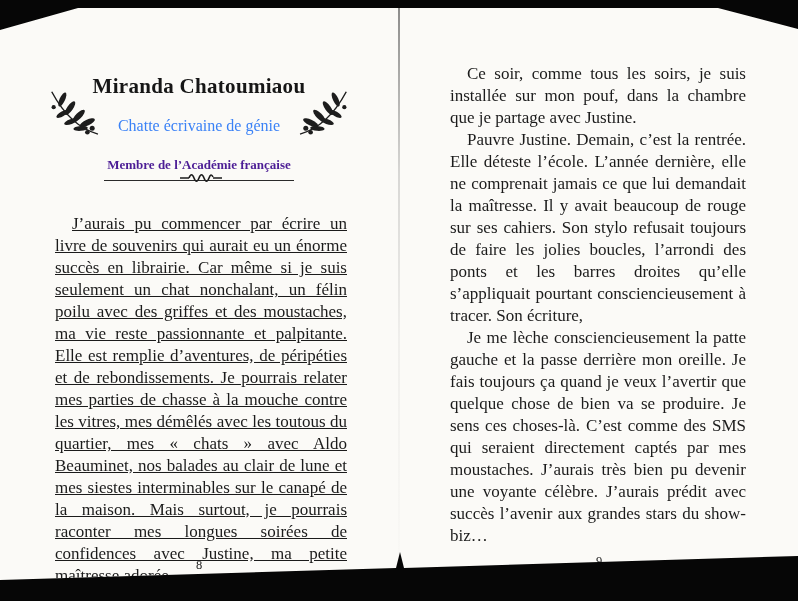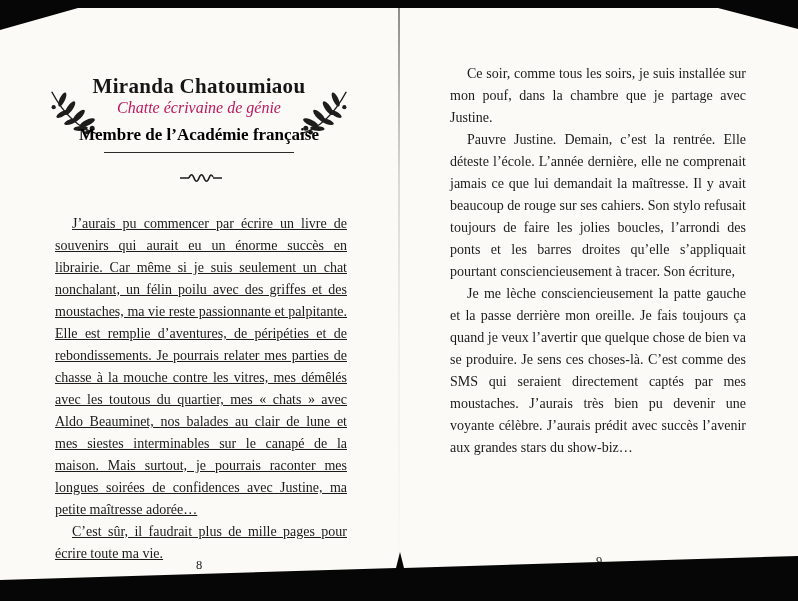--- a/index.html
+++ b/index.html
@@ -54,30 +54,29 @@
     text-align: center;
   }
   .chapter-title {
     margin: 0;
     font-size: 21px;
     font-weight: 700;
     letter-spacing: 0.3px;
     color: #161616;
   }
   .chapter-subtitle {
-    margin-top: 0;
-    font-style: italic;
+    margin-top: 18px;
     font-size: 16px;
-    color: #be185d;
+    color: #3b82f6;
   }
   .chapter-affiliation {
-    margin-top: 8px;
-    font-size: 17px;
+    margin-top: 22px;
+    font-size: 13px;
     font-weight: 700;
-    color: #000000;
+    color: #4c1d95;
   }
   .head-rule {
     width: 190px;
     height: 1px;
     background: #2a2a2a;
     margin: 7px auto 0;
   }
   .branch {
     position: absolute;
     top: 86px;
@@ -90,21 +89,21 @@
   .ornament {
     position: absolute;
     left: 55px;
     top: 170px;
     width: 292px;
     text-align: center;
   }
 
   .body-text {
     position: absolute;
-    font-size: 14px;
+    font-size: 17px;
     line-height: 22px;
     text-align: justify;
     color: #1b1b1b;
     hyphens: auto;
     -webkit-hyphens: auto;
   }
   .page.left  .body-text { left: 55px;  top: 213px; width: 292px; text-decoration: underline; }
   .page.right .body-text { left: 50px;  top: 63px;  width: 296px; }
   .body-text p {
     margin: 0;

